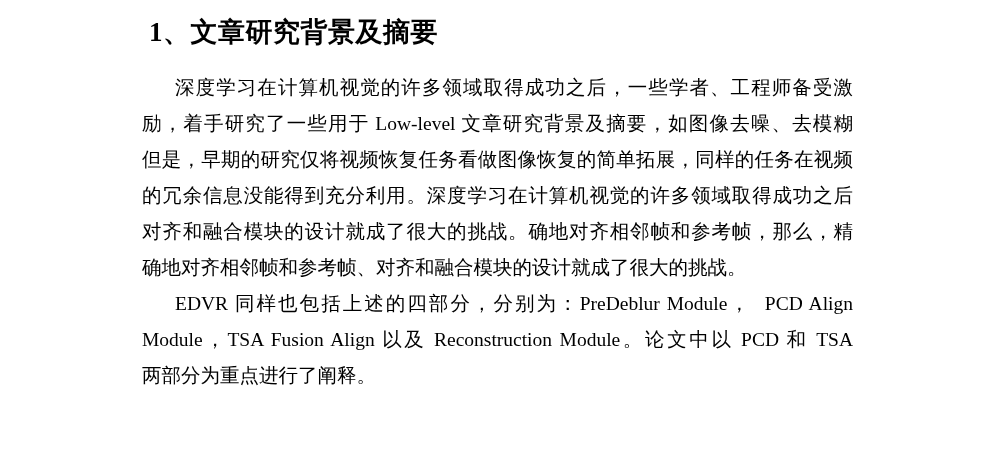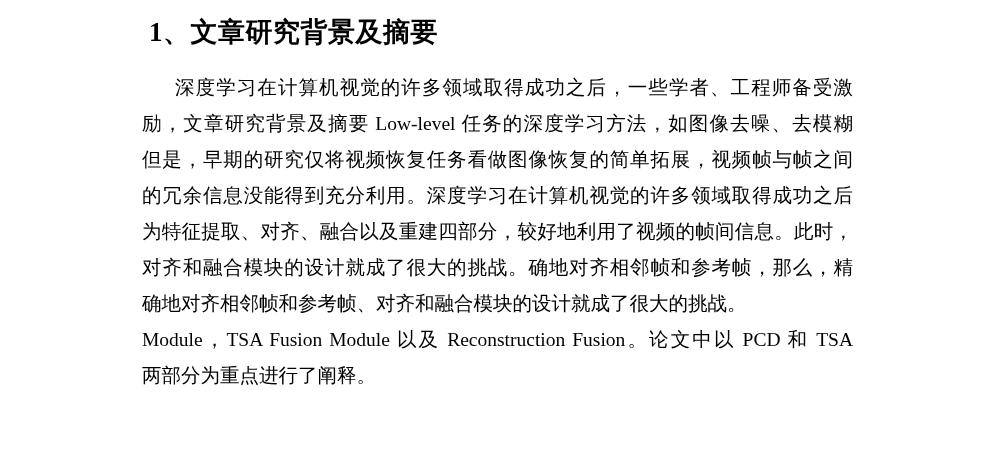--- a/index.html
+++ b/index.html
@@ -56,24 +56,24 @@
 </head>
 <body>
 
 <div class="page">
 
   <h1 class="heading">1、文章研究背景及摘要</h1>
 
   <div class="doc-body">
 
     <div class="line just first">深度学习在计算机视觉的许多领域取得成功之后，一些学者、工程师备受激</div>
-    <div class="line just">励，文章研究背景及摘要 Low-level 任务的深度学习方法，如图像去噪、去模糊</div>
-    <div class="line just">但是，早期的研究仅将视频恢复任务看做图像恢复的简单拓展，视频帧与帧之间</div>
+    <div class="line just">励，着手研究了一些用于 Low-level 文章研究背景及摘要，如图像去噪、去模糊</div>
+    <div class="line just">但是，早期的研究仅将视频恢复任务看做图像恢复的简单拓展，同样的任务在视频</div>
     <div class="line just">的冗余信息没能得到充分利用。深度学习在计算机视觉的许多领域取得成功之后</div>
-    <div class="line just">为特征提取、对齐、融合以及重建四部分，较好地利用了视频的帧间信息。此时，</div>
     <div class="line just">对齐和融合模块的设计就成了很大的挑战。确地对齐相邻帧和参考帧，那么，精</div>
     <div class="line">确地对齐相邻帧和参考帧、对齐和融合模块的设计就成了很大的挑战。</div>
 
-    <div class="line just">Module，TSA Fusion Module 以及 Reconstruction Fusion。论文中以 PCD 和 TSA</div>
+    <div class="line just first">EDVR 同样也包括上述的四部分，分别为：PreDeblur Module，&nbsp; PCD Align</div>
+    <div class="line just">Module，TSA Fusion Align 以及 Reconstruction Module。论文中以 PCD 和 TSA</div>
     <div class="line">两部分为重点进行了阐释。</div>
 
   </div>
 </div>
 
 </body></html>

